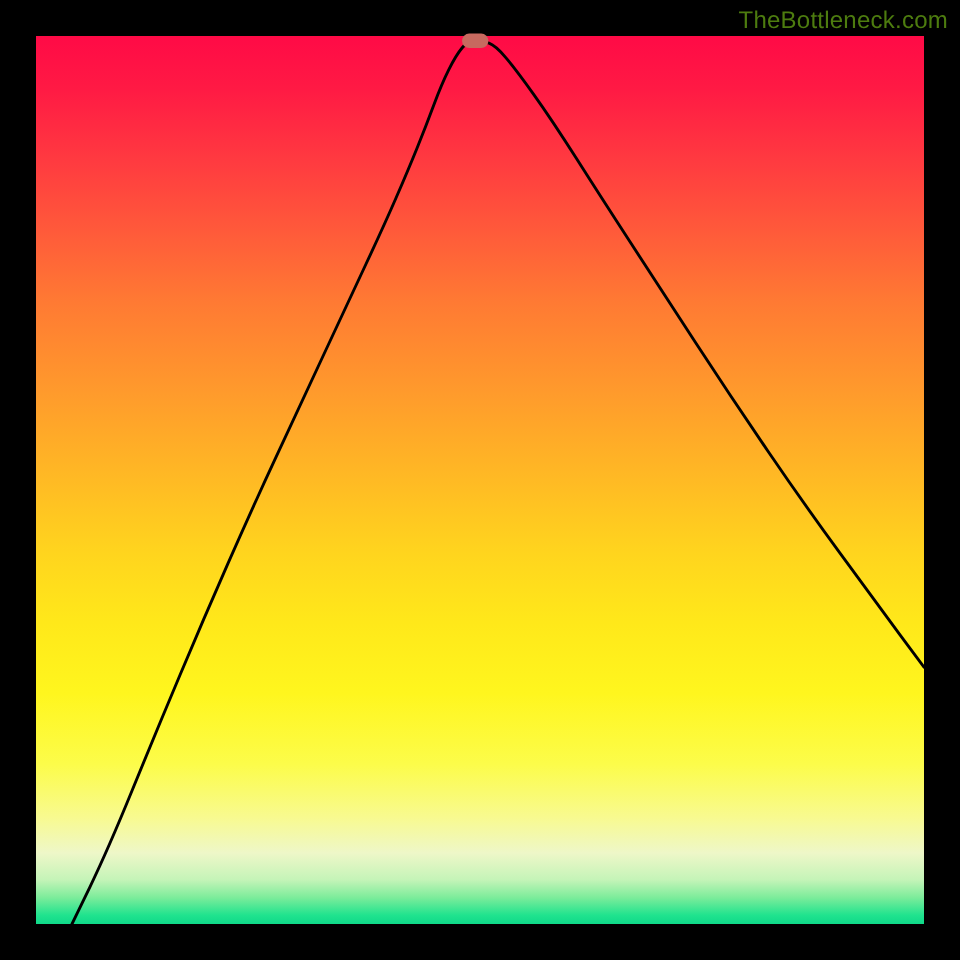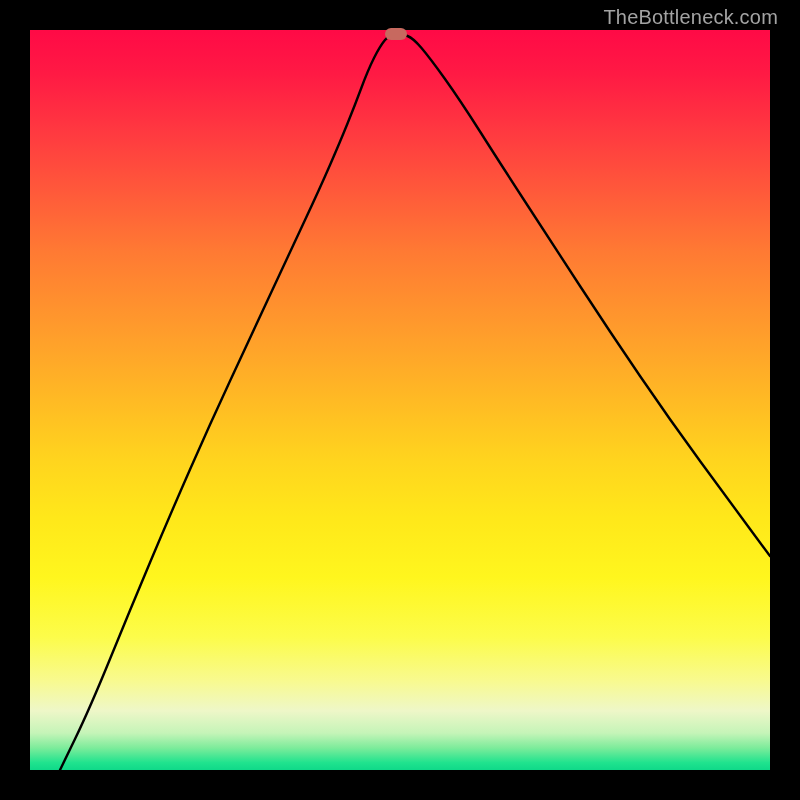--- a/index.html
+++ b/index.html
@@ -55,22 +55,22 @@
     position: absolute;
     width: 22px;
     height: 12px;
     border-radius: 6px;
     background: #c7695f;
     transform: translate(-50%, -50%);
   }
   .watermark {
     position: absolute;
     top: 6px;
-    right: 22px;
-    color: #a3a3a3;
+    right: 10px;
+    color: #4d7c0f;
     font-size: 20px;
     font-weight: 500;
     letter-spacing: 0.2px;
     white-space: nowrap;
     user-select: none;
   }
 </style>
 </head>
 <body>
 

